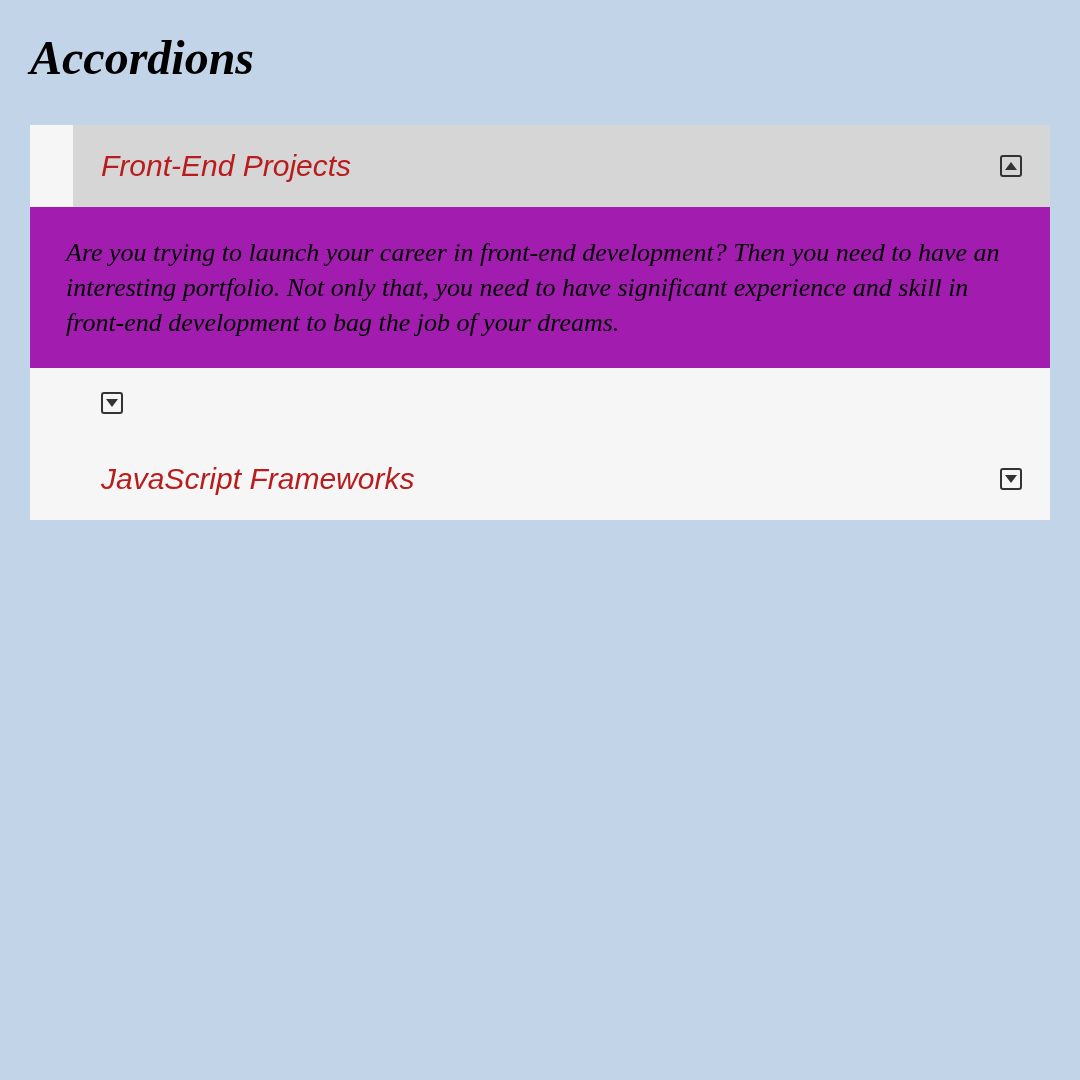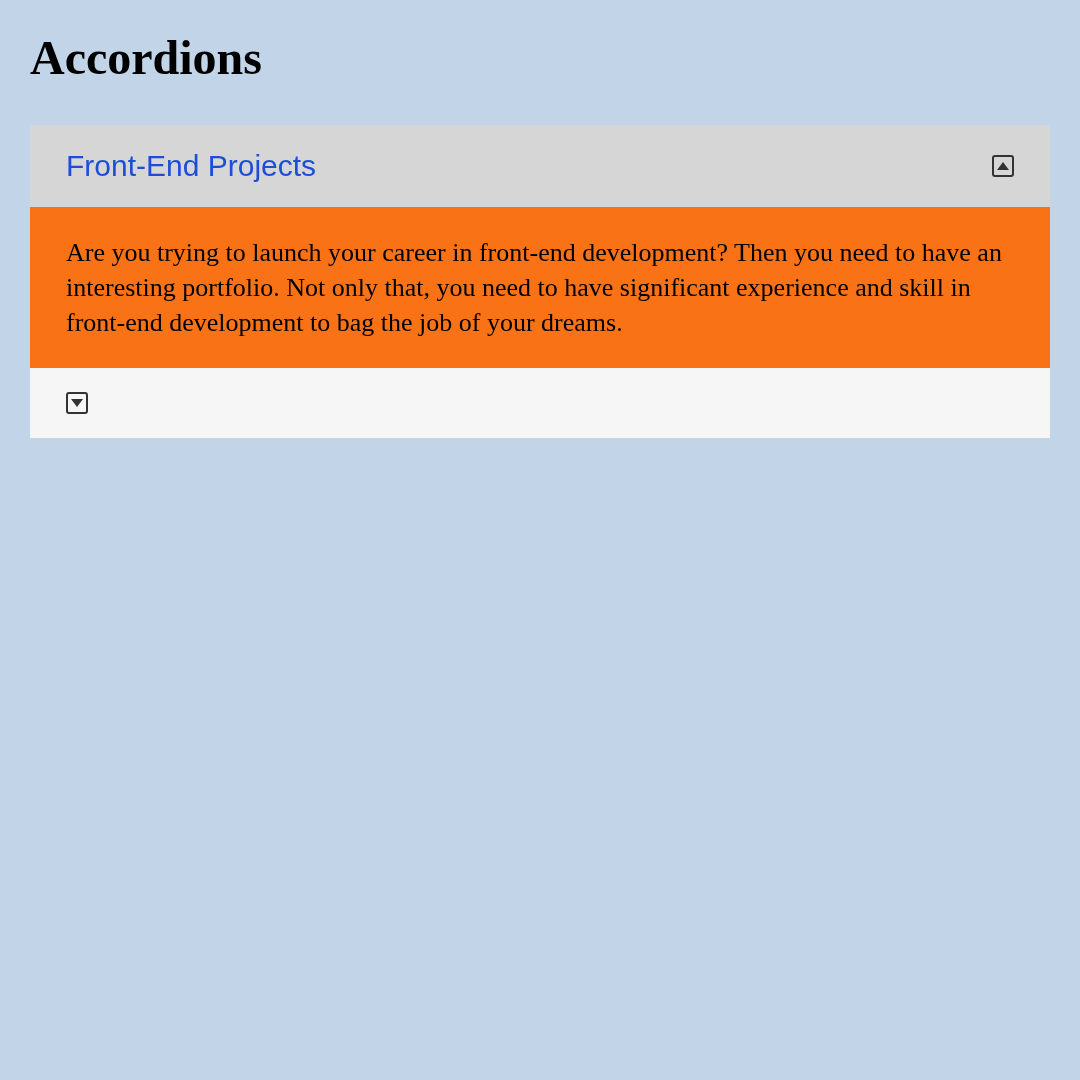--- a/index.html
+++ b/index.html
@@ -1,18 +1,19 @@
 <!DOCTYPE html>
 <html><head>
   <meta charset="utf-8">
   <style>
     * {
       box-sizing: border-box;
       margin: 0;
       padding: 0;
+      font-style: italic;
     }
     body {
       width: 1080px;
       height: 1080px;
       background-color: #c2d5e8;
       font-family: Georgia, 'Times New Roman', serif;
       padding: 30px;
     }
     h1 {
       font-size: 48px;
@@ -22,34 +23,35 @@
       font-family: Georgia, 'Times New Roman', serif;
     }
     .accordion-container {
       background-color: #f6f6f6;
       width: 100%;
     }
     .accordion-header {
       display: flex;
       justify-content: space-between;
       align-items: center;
-      padding: 24px 36px;
+      padding: 24px 28px;
       cursor: pointer;
       font-family: Arial, Helvetica, sans-serif;
       font-size: 30px;
-      color: #1d4ed8;
+      color: #b91c1c;
+      margin-left: 43px;
     }
     .accordion-header.active {
       background-color: #d6d6d6;
     }
     .accordion-header:not(.active) {
       background-color: #f6f6f6;
     }
     .accordion-content {
-      background-color: #f97316;
+      background-color: #a21caf;
       padding: 28px 36px;
       font-size: 26px;
       line-height: 1.35;
       color: #000;
       font-family: Georgia, 'Times New Roman', serif;
     }
     .toggle-icon {
       width: 22px;
       height: 22px;
       border: 2.5px solid #333;
@@ -90,14 +92,20 @@
   <div class="accordion-content">
     <span>Are you trying to launch your career in front-end development? Then you need to have an interesting portfolio. Not only that, you need to have significant experience and skill in front-end development to bag the job of your dreams.</span>
   </div>
 
   <div class="accordion-header">
     <span class="toggle-icon">
       <span class="triangle-down"></span>
     </span>
   </div>
 
+  <div class="accordion-header">
+    <span>JavaScript Frameworks</span>
+    <span class="toggle-icon">
+      <span class="triangle-down"></span>
+    </span>
+  </div>
 
 </div>
 
 </body></html>

